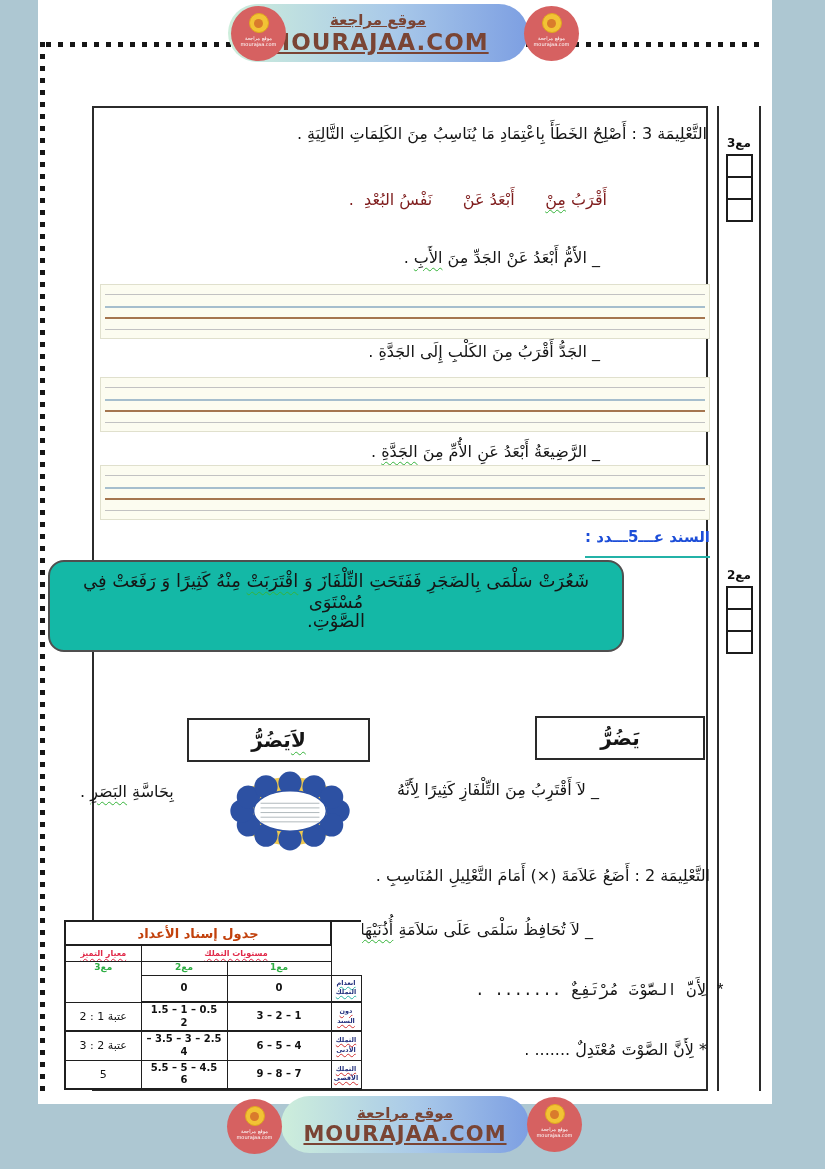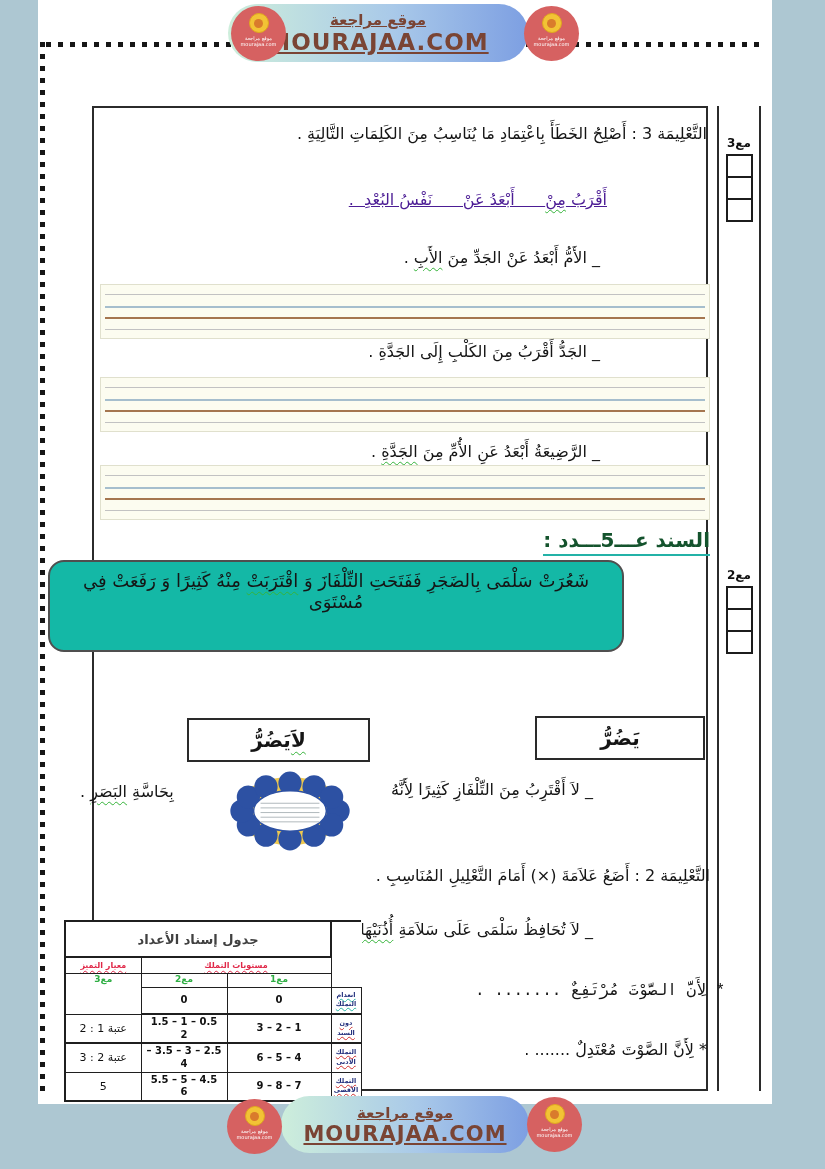--- a/index.html
+++ b/index.html
@@ -11,43 +11,43 @@
     background:repeating-linear-gradient(90deg,#161616 0 5px,transparent 5px 12px); }
   .dots-left { position:absolute; left:40px; top:42px; width:5px; height:1050px;
     background:repeating-linear-gradient(180deg,#161616 0 5px,transparent 5px 12px); }
   .frame { position:absolute; left:92px; top:106px; width:616px; height:985px; border:2px solid #2b2b2b; }
   .margin-col { position:absolute; left:717px; top:106px; width:44px; height:985px;
     border-left:2px solid #2b2b2b; border-right:2px solid #2b2b2b; background:#fff; }
   .mk-label { position:absolute; width:38px; text-align:center; font-size:12px; font-weight:bold; color:#111; direction:rtl; }
   .mk-boxes { position:absolute; width:27px; }
   .mk-box { width:27px; height:24px; border:2px solid #1c1c1c; margin-top:-2px; background:#fff; }
   .aline { position:absolute; direction:rtl; text-align:right; color:#151515; font-size:16px; white-space:pre; }
-  .orange { color:#4c1d95;text-decoration:underline; }
+  .orange { color:#7f1d1d; }
   .wg { text-decoration:underline wavy #35b33a; text-decoration-thickness:1px; text-underline-offset:4px; }
   .wlines { position:absolute; left:100px; width:610px; height:55px; background:#fcfcf0; border:1px solid #e0e0cd; }
   .wlines div { position:absolute; left:4px; right:4px; }
   .wl1 { top:9px;  height:1px;   background:#c2c2c2; }
   .wl2 { top:21px; height:2px;   background:#a6becd; }
   .wl3 { top:32px; height:2px;   background:#a5764f; }
   .wl4 { top:44px; height:1px;   background:#c2c2c2; }
-  .sanad { position:absolute; direction:rtl; color:#14532d; font-weight:bold; font-size:20px;
-    border-bottom:2px solid #23b2a7; padding-bottom:2px; }
+  .sanad { position:absolute; direction:rtl; color:#1d4ed8; font-weight:bold; font-size:15px;
+    border-bottom:2px solid #23b2a7; padding-bottom:10px; }
   .sanad-box { position:absolute; left:48px; top:560px; width:576px; height:92px;
     border:2.5px solid #4f4f4f; border-radius:16px; background:#14b8a6; }
   .sanad-box .t1 { position:absolute; top:8px; left:10px; right:10px; direction:rtl; text-align:center; font-size:18px; color:#151515; }
   .sanad-box .t2 { position:absolute; top:48px; left:10px; right:10px; direction:rtl; text-align:center; font-size:18px; color:#151515; }
   .ansbox { position:absolute; border:2px solid #2a2a2a; background:#fff; display:flex; align-items:center;
     justify-content:center; direction:rtl; font-size:20px; font-weight:bold; color:#151515; }
   .flower { position:absolute; left:228px; top:770px; }
   
   .gtable { position:absolute; left:64px; top:920px; }
   .gtable table { border-collapse:collapse; table-layout:fixed; direction:rtl; background:#fff; }
   .gtable td { border:1px solid #1f1f1f; text-align:center; vertical-align:middle; overflow:hidden; }
   .gtable .ghost { border:none; background:transparent; }
-  .gtable .title { font-size:13px; font-weight:bold; color:#404040; height:36px; border-width:2px; }
+  .gtable .title { font-size:13px; font-weight:bold; color:#c2410c; height:24px; border-width:2px; }
   .gtable .redh { font-size:8px; font-weight:bold; color:#e02848; height:16px;
     text-decoration:underline wavy #e02848; text-decoration-thickness:1px; text-underline-offset:2px; }
   .gtable .green { font-size:9px; font-weight:bold; color:#2fae44; height:14px; vertical-align:top; }
   .gtable .lab { font-size:6.5px; font-weight:bold; color:#23307d; line-height:1.5;
     text-decoration:underline wavy #d03030; text-decoration-thickness:1px; text-underline-offset:1px; }
   .gtable .lab.teal { text-decoration-color:#2ab5a5; }
   .gtable .num { font-size:10px; font-weight:bold; color:#111; line-height:1.25; }
   .gtable .crit { font-size:11px; font-weight:normal; color:#111; }
   .bthick { border-bottom-width:2px !important; }
   
@@ -110,29 +110,30 @@
   <div class="wlines" style="top:465px;">
     <div class="wl1"></div>
       <div class="wl2"></div>
       <div class="wl3"></div>
       <div class="wl4"></div>
   </div>
 
   <div class="sanad" style="top:528px; right:115px;">السند عـــ5ـــدد :</div>
   <div class="sanad-box">
     <div class="t1"><span>شَعُرَتْ سَلْمَى بِالضَجَرِ فَفَتَحَتِ التِّلْفَازَ وَ </span><span class="wg">اقْتَرَبَتْ</span><span> مِنْهُ كَثِيرًا وَ رَفَعَتْ فِي مُسْتَوَى</span></div>
+    <div class="t2">الصَّوْتِ.</div>
   </div>
 
   <div class="ansbox" style="left:535px; top:716px; width:170px; height:44px;">يَضُرُّ</div>
   <div class="ansbox" style="left:187px; top:718px; width:183px; height:44px;">
       <span class="wg">لاَ</span>
       <span> يَضُرُّ</span>
     </div>
 
-  <div class="aline" style="top:780px; right:232px;">_ لاَ أَقْتَرِبُ مِنَ التِّلْفَازِ كَثِيرًا لِأَنَّهُ</div>
+  <div class="aline" style="top:780px; right:226px;">_ لاَ أَقْتَرِبُ مِنَ التِّلْفَازِ كَثِيرًا لِأَنَّهُ</div>
   <div class="flower">
     <svg width="124" height="82" viewBox="0 0 160 104">
       <ellipse cx="80" cy="52" rx="70" ry="44" fill="#eec84f"></ellipse>
       <g fill="#2d51a3">
         <circle cx="142" cy="52" r="15"></circle>
           <circle cx="133.7" cy="70" r="15"></circle>
           <circle cx="111" cy="83.2" r="15"></circle>
         <circle cx="80" cy="88" r="15"></circle>
           <circle cx="49" cy="83.2" r="15"></circle>
           <circle cx="26.3" cy="70" r="15"></circle>

